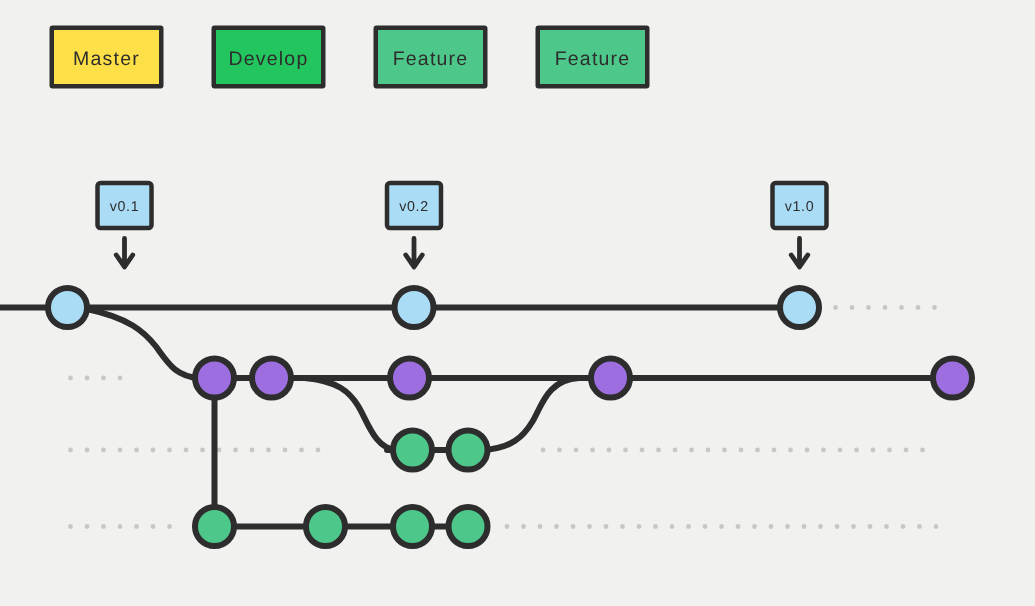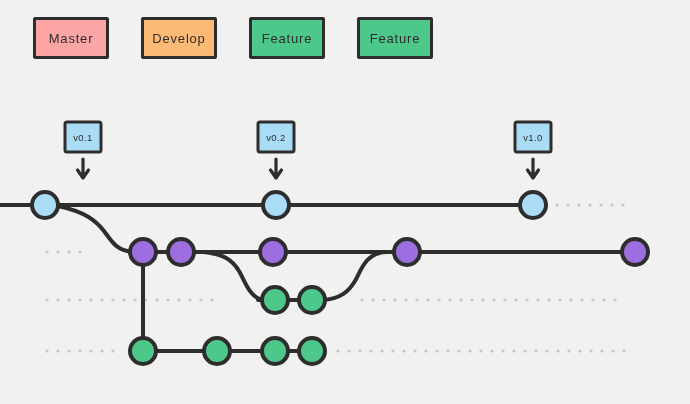--- a/index.html
+++ b/index.html
@@ -68,24 +68,24 @@
       <path d="M83,159 L83,174 M77.5,170 L83,178 L88.5,170" fill="none" stroke="#2d2d2d" stroke-width="3.2" stroke-linecap="round" stroke-linejoin="round"></path>
       <rect x="258" y="122" width="36" height="30" rx="2" fill="#abdcf6" stroke="#2d2d2d" stroke-width="3"></rect>
       <text x="276" y="140.5" text-anchor="middle" font-size="9.5" fill="#2d2d2d" letter-spacing="0.4">v0.2</text>
       <path d="M276,159 L276,174 M270.5,170 L276,178 L281.5,170" fill="none" stroke="#2d2d2d" stroke-width="3.2" stroke-linecap="round" stroke-linejoin="round"></path>
       <rect x="515" y="122" width="36" height="30" rx="2" fill="#abdcf6" stroke="#2d2d2d" stroke-width="3"></rect>
       <text x="533" y="140.5" text-anchor="middle" font-size="9.5" fill="#2d2d2d" letter-spacing="0.4">v1.0</text>
       <path d="M533,159 L533,174 M527.5,170 L533,178 L538.5,170" fill="none" stroke="#2d2d2d" stroke-width="3.2" stroke-linecap="round" stroke-linejoin="round"></path>
     </svg>
 
   <div class="legend">
-    <div class="legend-box" style="background: #fca5a5;">
+    <div class="legend-box" style="background: #fde047;">
       <span>Master</span>
     </div>
-    <div class="legend-box" style="background: #fdba74;">
+    <div class="legend-box" style="background: #22c55e;">
       <span>Develop</span>
     </div>
     <div class="legend-box" style="background: rgb(77, 200, 138);">
       <span>Feature</span>
     </div>
     <div class="legend-box" style="background: rgb(77, 200, 138);">
       <span>Feature</span>
     </div>
   </div>
 

